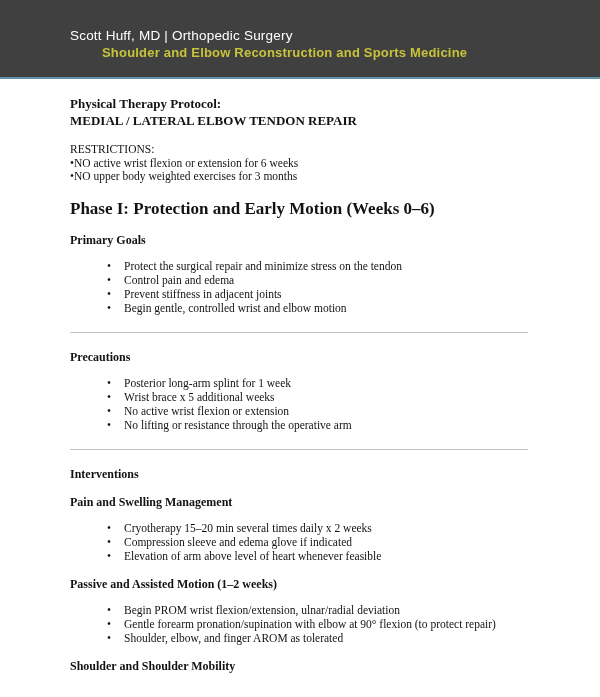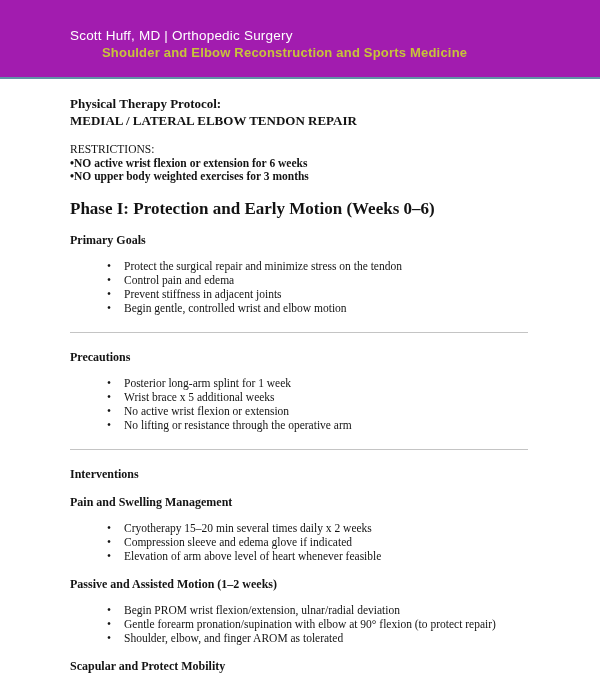--- a/index.html
+++ b/index.html
@@ -34,21 +34,21 @@
   .doc-title {
     font-weight: bold;
     font-size: 13px; line-height: 17px;
   }
   .para {
     font-size: 11.5px; line-height: 13.5px;
     margin-top: 14px;
   }
   .inline-bullets {
     list-style: none; margin: 0; padding: 0;
-    font-size: 11.5px; line-height: 13.5px; font-weight: bold;
+    font-size: 11.5px; line-height: 13.5px;
   }
   .inline-bullets li::before { content: "\2022 "; }
   .phase-heading {
     font-size: 17px; font-weight: bold;
     line-height: 20px; margin-top: 15px;
   }
   .heading {
     font-size: 12px; font-weight: bold;
     line-height: 14px; margin-top: 14px;
   }
@@ -66,21 +66,21 @@
   .divider {
     border: none; height: 0;
     border-top: 1px solid #c4c4c4;
     margin: 17px 0 0 0;
   }
   hr.divider + div.heading { margin-top: 17px; }
 </style>
 </head>
 <body>
 
-<header class="header" style="background: #a21caf; border-bottom-color: rgb(96, 147, 168);">
+<header class="header" style="background: #404040; border-bottom-color: rgb(96, 147, 168);">
   <div class="header-title" style="color: rgb(255, 255, 255);">Scott Huff, MD | Orthopedic Surgery</div>
   <div class="header-subtitle" style="color: rgb(200, 195, 58);">Shoulder and Elbow Reconstruction and Sports Medicine</div>
 </header>
 
 <main class="doc">
   <div class="doc-title">Physical Therapy Protocol:</div>
   <div class="doc-title">MEDIAL / LATERAL ELBOW TENDON REPAIR</div>
   <div id="blocks">
       <div class="para">RESTRICTIONS:</div>
       <ul class="inline-bullets">
@@ -110,15 +110,15 @@
         <li><span>Cryotherapy 15–20 min several times daily x 2 weeks</span></li>
         <li><span>Compression sleeve and edema glove if indicated</span></li>
         <li><span>Elevation of arm above level of heart whenever feasible</span></li>
       </ul>
       <div class="heading">Passive and Assisted Motion (1–2 weeks)</div>
       <ul class="bullets">
         <li><span>Begin </span><span class="bold-run">PROM</span><span> wrist flexion/extension, ulnar/radial deviation</span></li>
         <li><span>Gentle forearm pronation/supination with elbow at 90° flexion (to protect repair)</span></li>
         <li><span>Shoulder, elbow, and finger AROM as tolerated</span></li>
       </ul>
-      <div class="heading">Scapular and Protect Mobility</div>
+      <div class="heading">Shoulder and Shoulder Mobility</div>
     </div>
 </main>
 
 </body></html>

